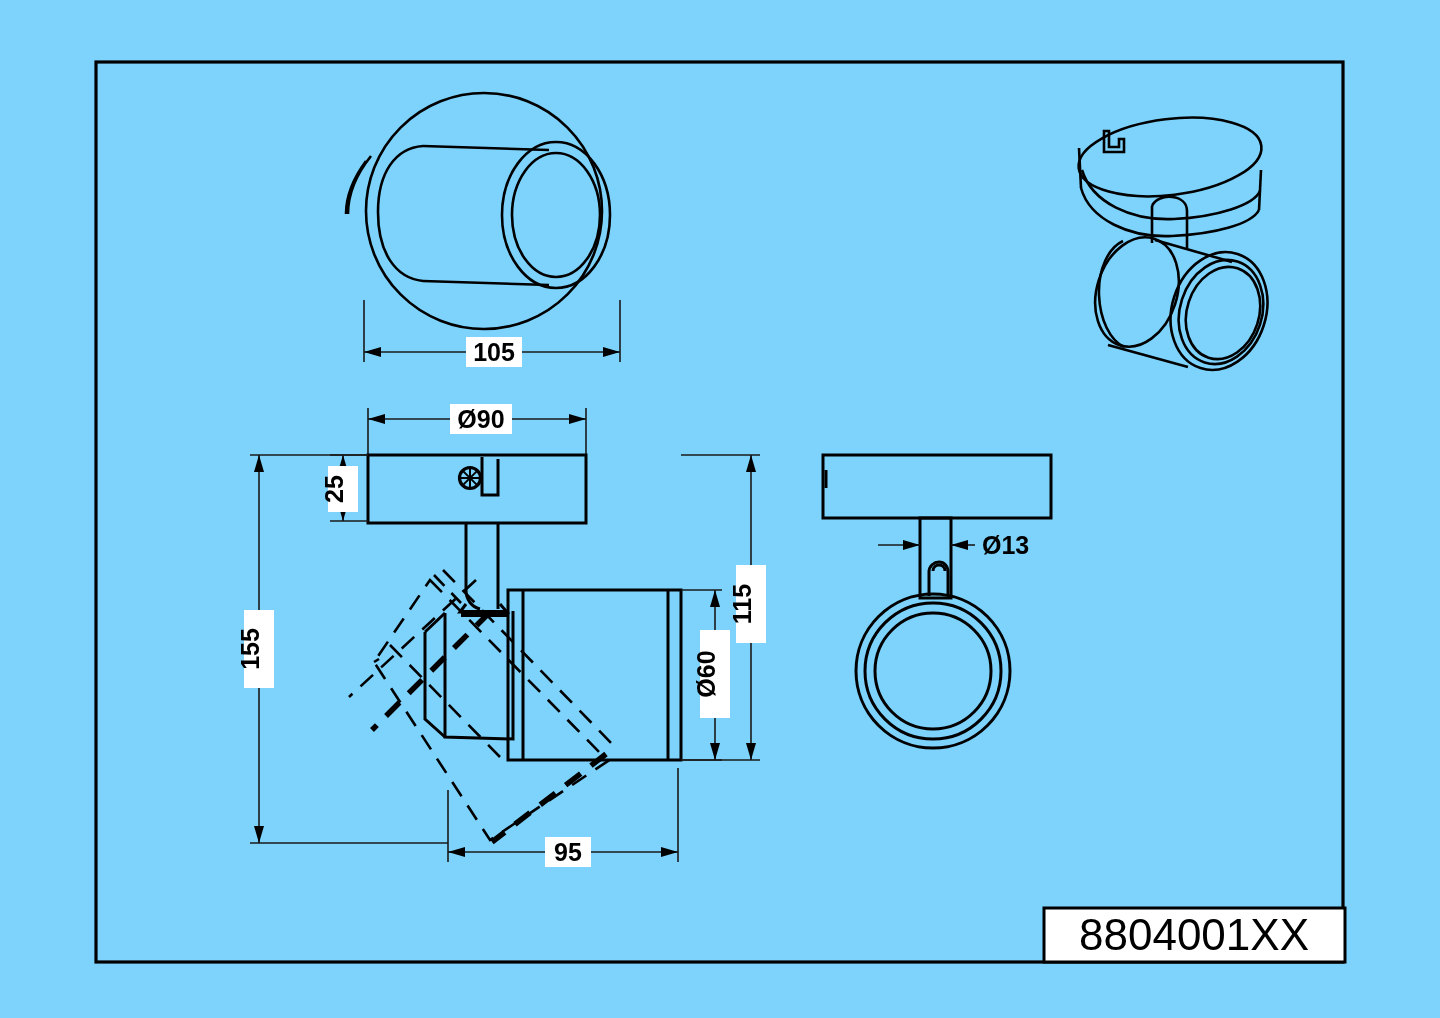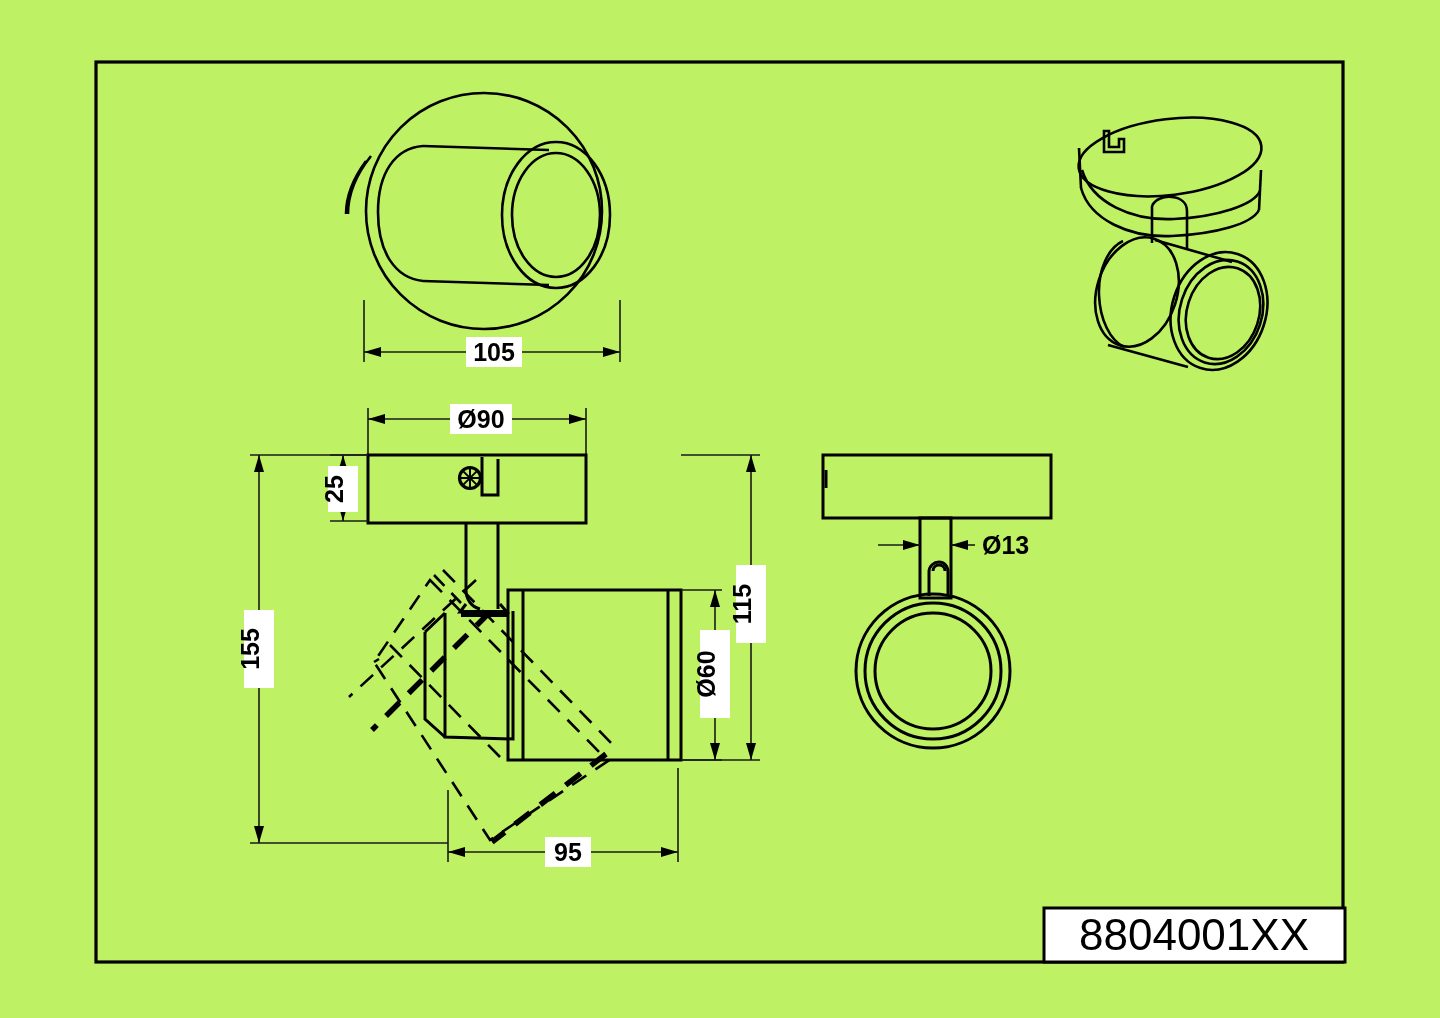--- a/index.html
+++ b/index.html
@@ -8,21 +8,21 @@
     padding: 0;
     background: #ffffff;
   }
   body {
     font-family: "Liberation Sans", sans-serif;
   }
   #sheet {
     position: relative;
     width: 1440px;
     height: 1018px;
-    background: #bef264;
+    background: #7dd3fc;
     overflow: hidden;
   }
   #sheet svg {
     display: block;
     position: absolute;
     top: 0;
     left: 0;
   }
   .dimtext {
     font-family: "Liberation Sans", sans-serif;

